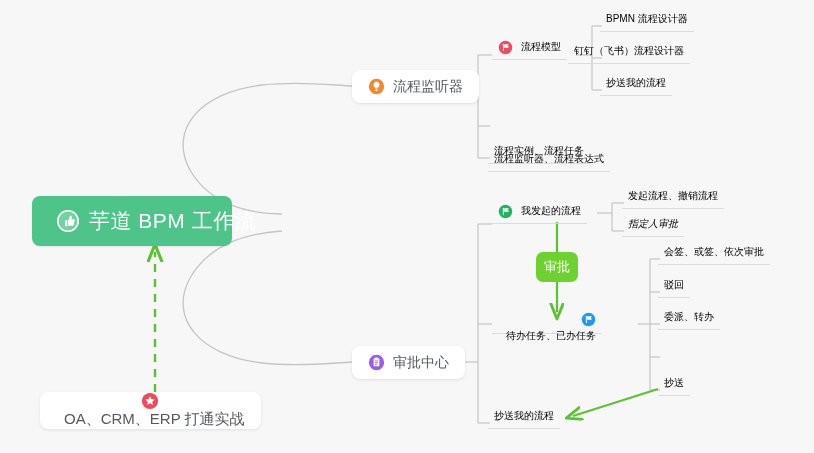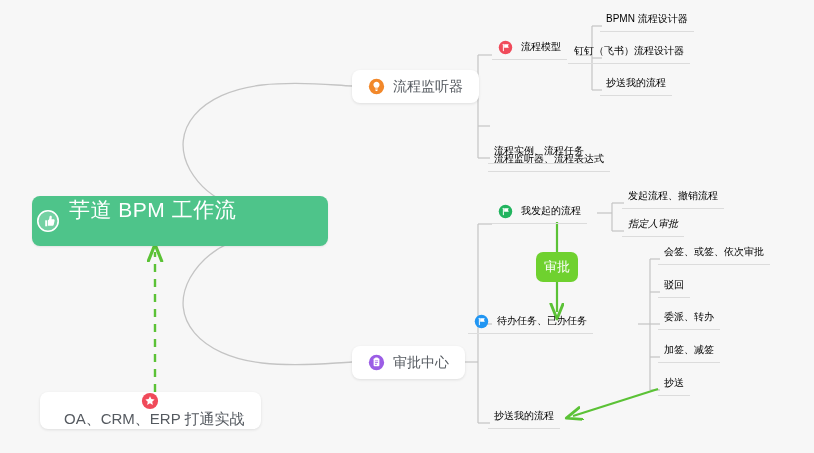--- a/index.html
+++ b/index.html
@@ -27,27 +27,28 @@
     width: 814px;
     height: 453px;
     pointer-events: none;
   }
 
   
   .root-node {
     position: absolute;
     left: 32px;
     top: 196px;
-    width: 296px;
+    width: 200px;
     height: 50px;
     background: #4ec48a;
     border-radius: 8px;
     display: flex;
+    align-items: center;
     box-sizing: border-box;
-    padding-left: 4px;
+    padding-left: 24px;
     box-shadow: 0 1px 2px rgba(0,0,0,0.08);
   }
   .root-label {
     color: #ffffff;
     font-size: 21px;
     letter-spacing: 0.5px;
     margin-left: 9px;
     white-space: nowrap;
   }
 
@@ -241,21 +242,21 @@
     <span class="icon">
       <svg width="15" height="15" viewBox="0 0 20 20">
         <circle cx="10" cy="10" r="9" fill="#21b45e"></circle>
         <rect x="6.5" y="5.0" width="1.3" height="10.0" rx="0.6" fill="#ffffff"></rect>
         <path d="M8.2 5.6 h5.6 c0.5 0 0.7 0.4 0.4 0.8 l-1.1 1.5 l1.1 1.5 c0.3 0.4 0.1 0.8 -0.4 0.8 h-5.6 z" fill="#ffffff"></path>
       </svg>
     </span>
     <span class="u-label">我发起的流程</span>
   </div>
 
-  <div class="u-node has-icon" style="left:468px; top:312px; height:22px;">
+  <div class="u-node has-icon" style="left:492px; top:312px; height:22px;flex-direction:column;">
     <span class="icon">
       <svg width="15" height="15" viewBox="0 0 20 20">
         <circle cx="10" cy="10" r="9" fill="#2196f3"></circle>
         <rect x="6.5" y="5.0" width="1.3" height="10.0" rx="0.6" fill="#ffffff"></rect>
         <path d="M8.2 5.6 h5.6 c0.5 0 0.7 0.4 0.4 0.8 l-1.1 1.5 l1.1 1.5 c0.3 0.4 0.1 0.8 -0.4 0.8 h-5.6 z" fill="#ffffff"></path>
       </svg>
     </span>
     <span class="u-label">待办任务、已办任务</span>
   </div>
 
@@ -276,23 +277,20 @@
   </div>
 
   <div class="u-node" style="left:658px; top:276px; height:22px;">
     <span class="u-label">驳回</span>
   </div>
 
   <div class="u-node" style="left:658px; top:308px; height:22px;">
     <span class="u-label">委派、转办</span>
   </div>
 
-  <div class="u-node" style="left:658px; top:341px; height:22px;">
-    <span class="u-label">加签、减签</span>
-  </div>
 
   <div class="u-node" style="left:658px; top:374px; height:22px;">
     <span class="u-label">抄送</span>
   </div>
 
   <div class="pill-badge" style="left:536px; top:252px; width:42px; height:30px;">
     <span class="pill-label">审批</span>
   </div>
 
   <div class="card-node" style="left:40px; top:392px; height:37px;flex-direction:column;">

